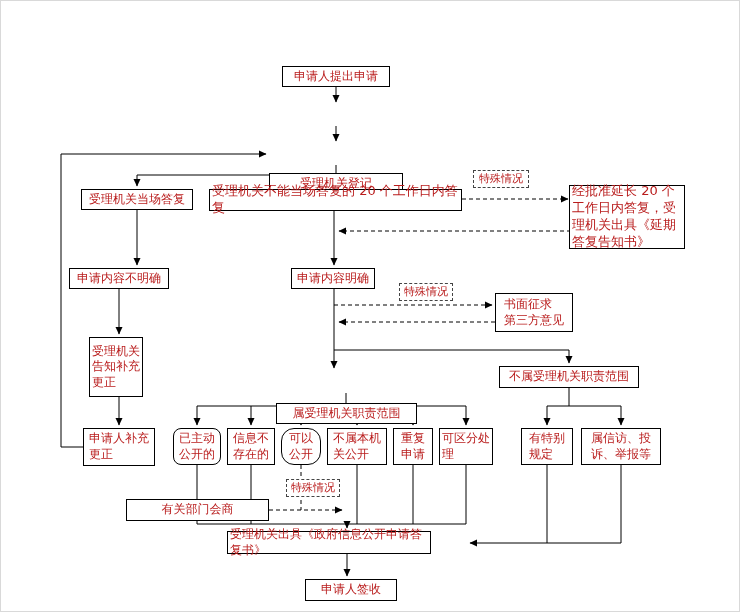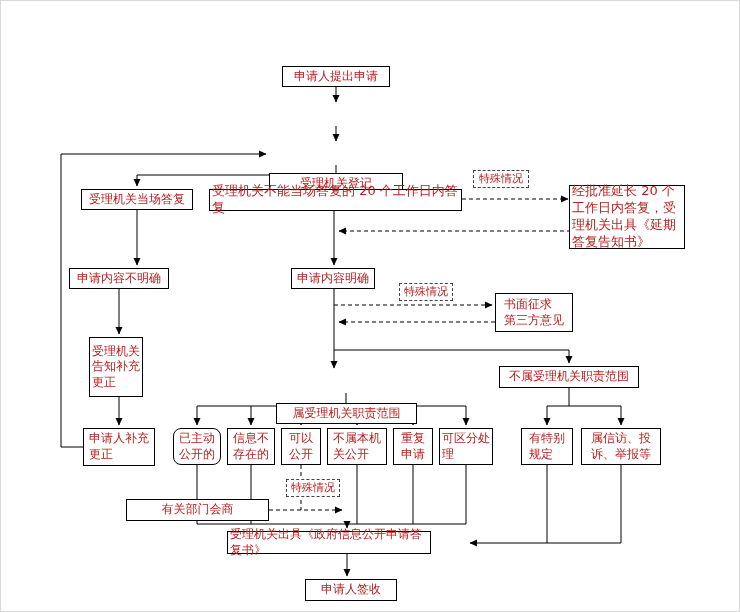--- a/index.html
+++ b/index.html
@@ -122,21 +122,21 @@
 告知补充
 更正</div>
   <div class="node" style="left:275px; top:370px; width:141px; height:21px;margin-top:32px;">属受理机关职责范围</div>
   <div class="node" style="left:498px; top:365px; width:140px; height:22px;">不属受理机关职责范围</div>
   <div class="node" style="left:82px;  top:427px; width:72px;  height:38px;">申请人补充
 更正</div>
   <div class="node" style="left:172px; top:427px; width:48px;  height:37px;border-radius:8px;">已主动
 公开的</div>
   <div class="node" style="left:226px; top:427px; width:48px;  height:37px;">信息不
 存在的</div>
-  <div class="node" style="left:280px; top:427px; width:40px;  height:37px;">可以
+  <div class="node" style="left:280px; top:427px; width:40px;  height:37px;border-radius:13px;">可以
 公开</div>
   <div class="node" style="left:326px; top:427px; width:60px;  height:37px;">不属本机
 关公开</div>
   <div class="node" style="left:392px; top:427px; width:40px;  height:37px;">重复
 申请</div>
   <div class="node" style="left:438px; top:427px; width:54px;  height:37px;">可区分处
 理</div>
   <div class="node" style="left:520px; top:427px; width:52px;  height:37px;">有特别
 规定</div>
   <div class="node" style="left:580px; top:427px; width:80px;  height:37px;">属信访、投

